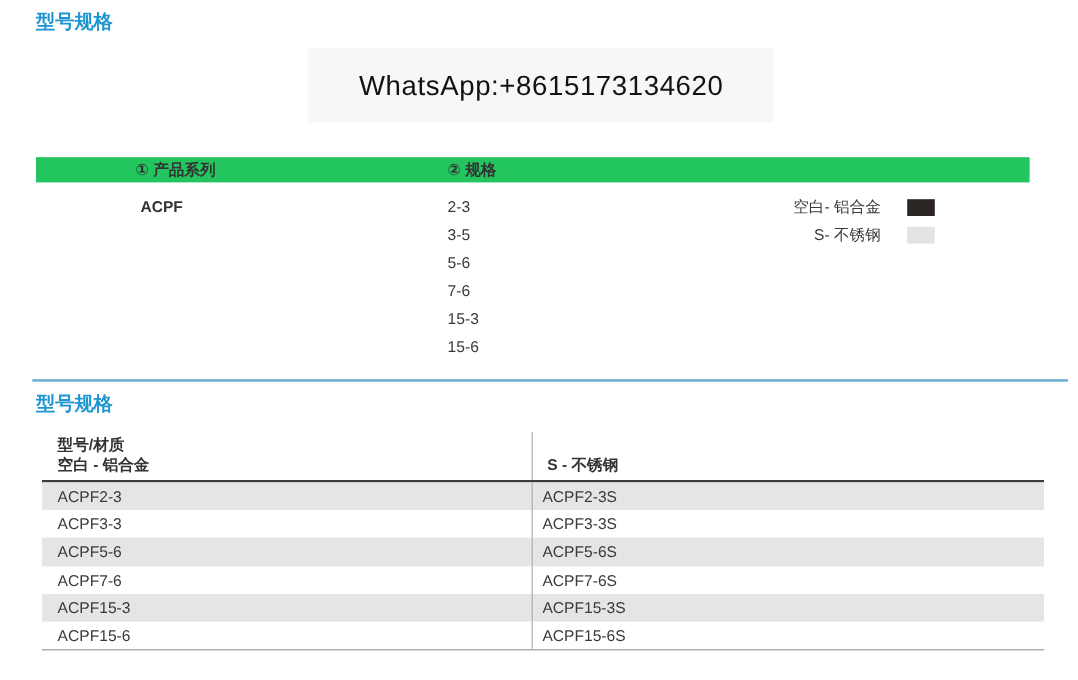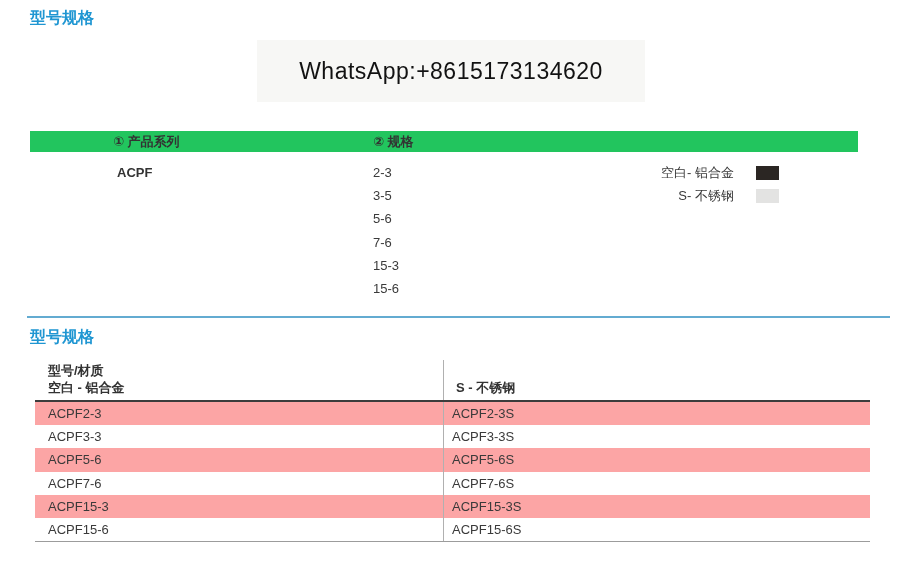--- a/index.html
+++ b/index.html
@@ -166,21 +166,21 @@
   .sel-cell {
     font-size: 13px;
     color: #3a3a3a;
     line-height: 23.2px;
     height: 23.2px;
     padding-left: 13px;
     white-space: nowrap;
     overflow: hidden;
   }
   .sel-cell.right { border-left: 1px solid #b0b0b0; padding-left: 8px; }
-  .sel-row.odd { background: #fca5a5; }
+  .sel-row.odd { background: #e5e5e5; }
   .sel-body { border-bottom: 1px solid #9c9c9c; }
 </style>
 </head>
 <body>
 
 <div class="page">
 
   <div class="section-title first">型号规格</div>
 
   <div class="model-code">

